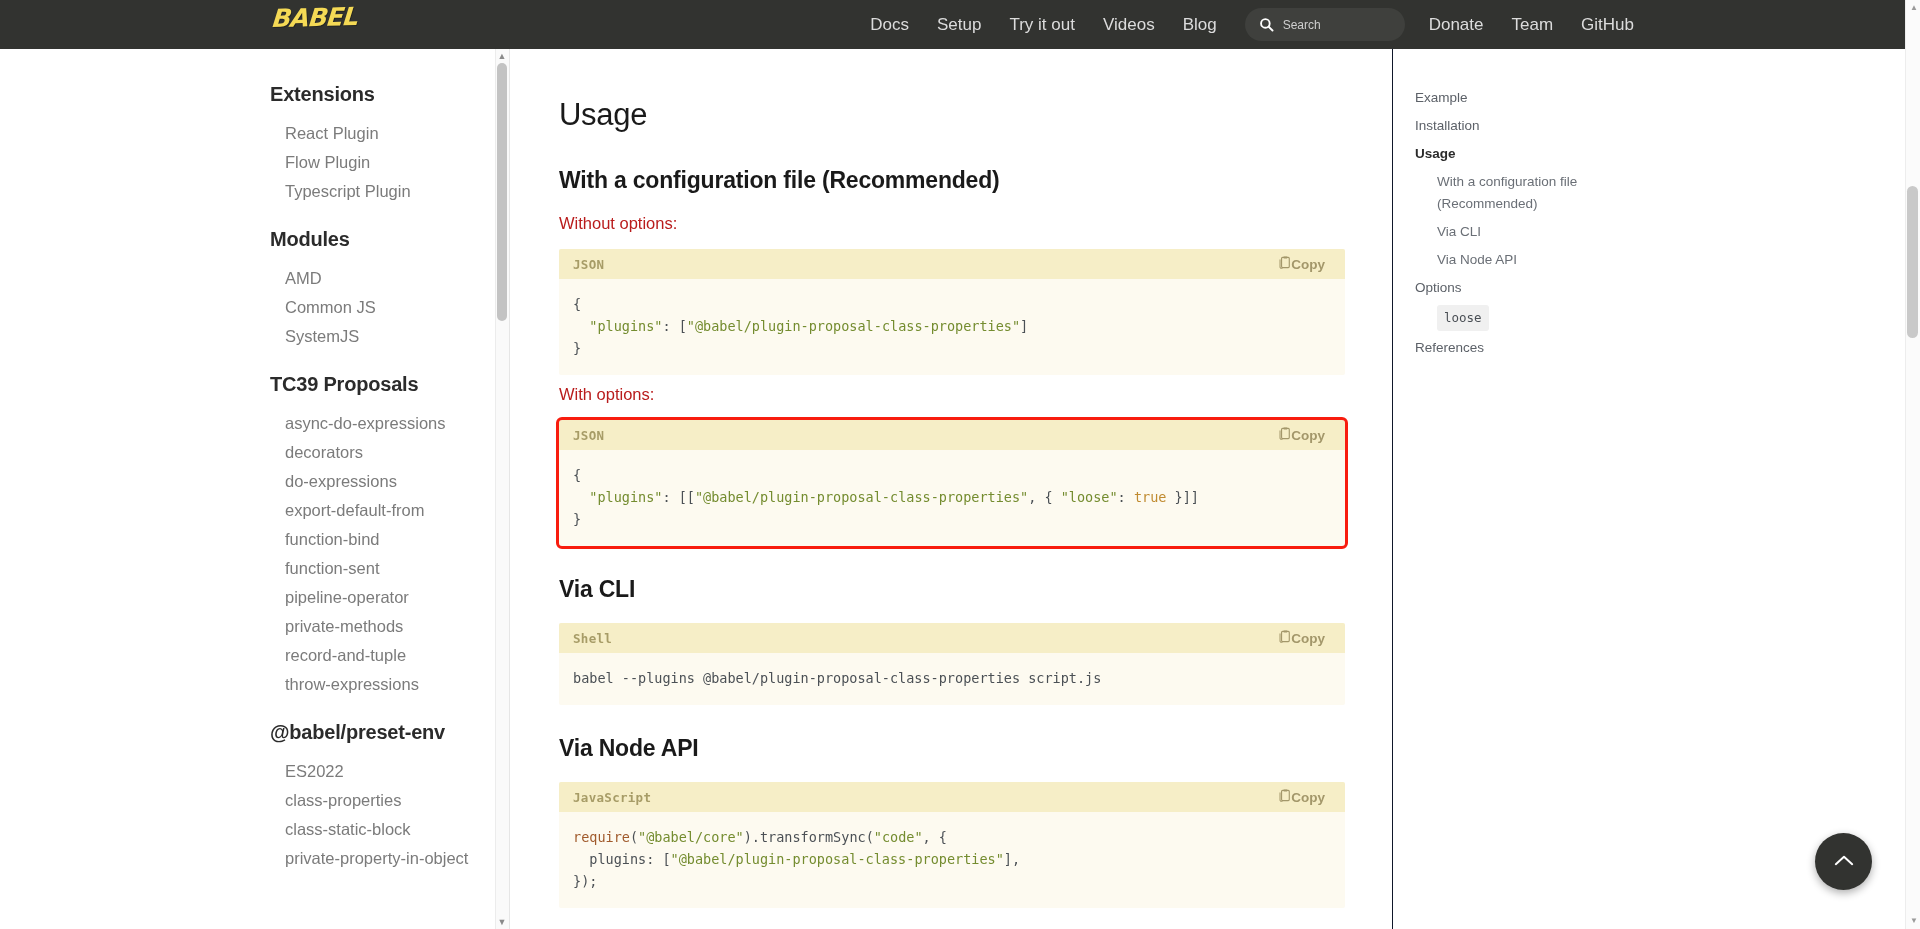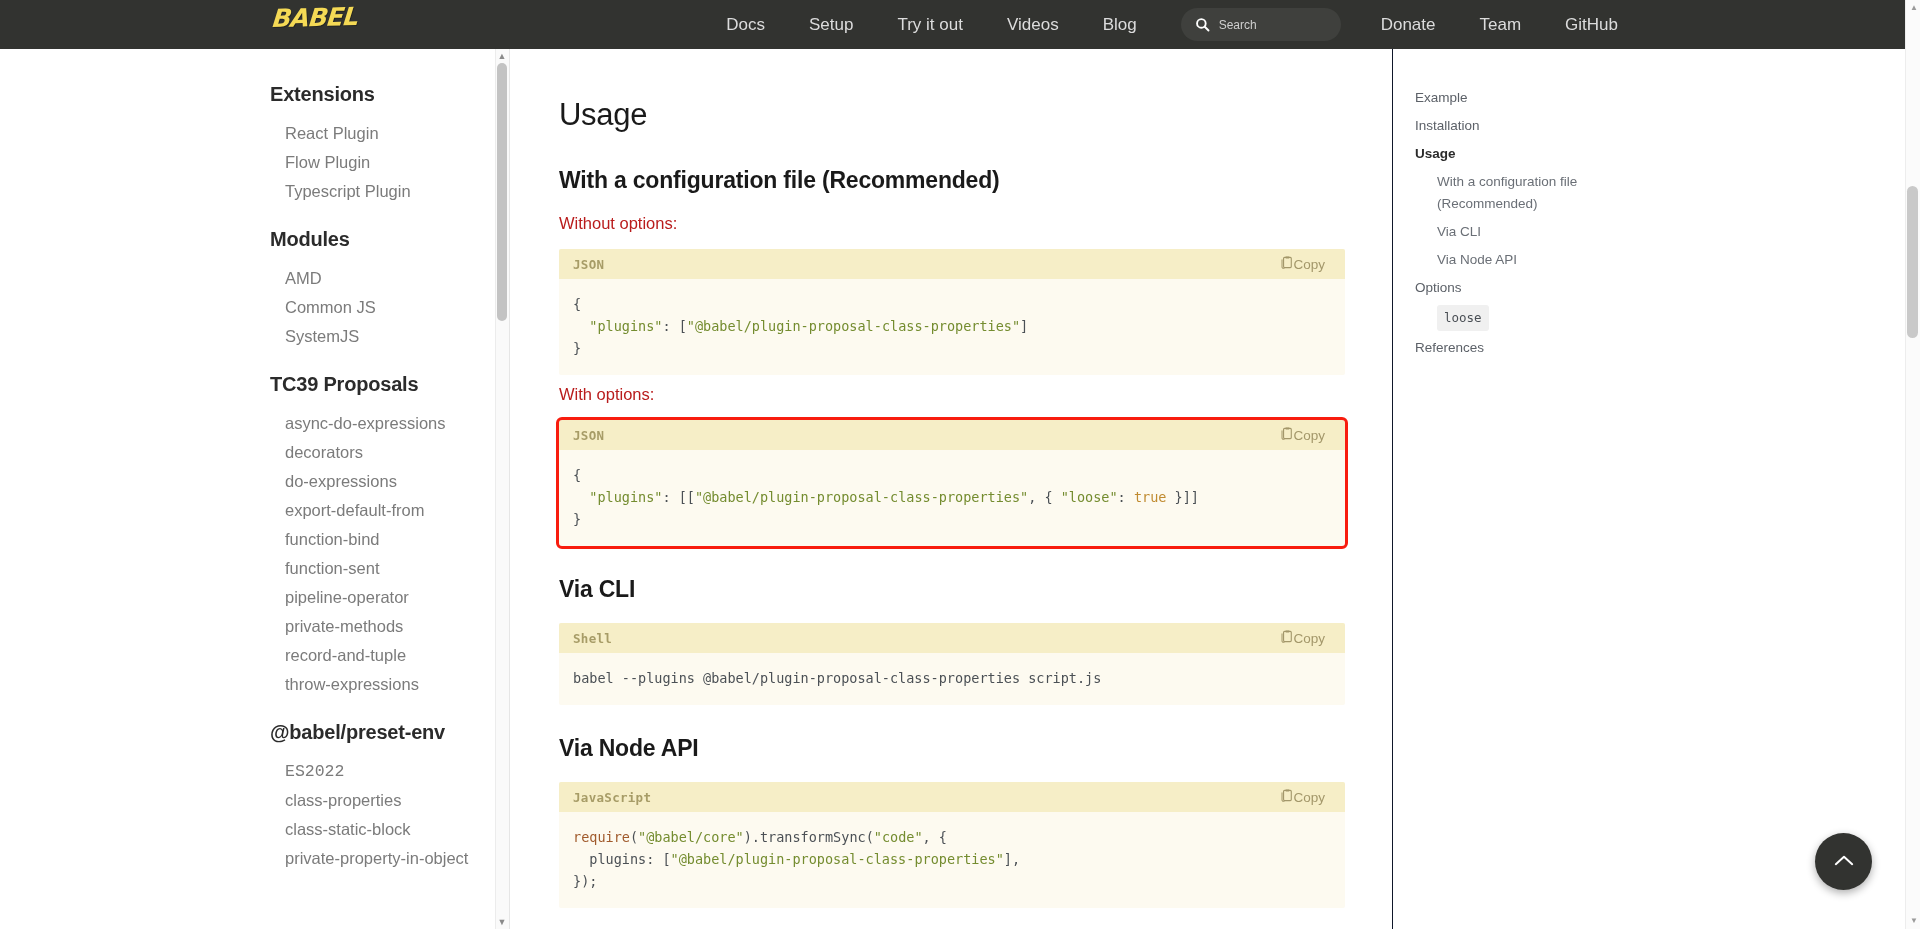--- a/index.html
+++ b/index.html
@@ -26,21 +26,21 @@
     font-family: "DejaVu Sans", sans-serif;
     font-size: 25px; font-weight: 700;
     font-style: italic;
     letter-spacing: -1px;
     transform: skewX(-8deg) rotate(-1.5deg);
     text-shadow: 1px 1px 0 rgba(0,0,0,.3);
     cursor: pointer;
   }
   .nav-right {
     position: absolute; right: 0; top: 0; height: 49px;
-    display: flex; align-items: center; gap: 16px;
+    display: flex; align-items: center;
   }
   .nav-link {
     color: #dcdcdc; font-size: 17px;
     padding: 0 14px; line-height: 49px;
     text-decoration: none; cursor: pointer; white-space: nowrap;
   }
   .nav-search {
     display: flex; align-items: center;
     background: #3f403d; border-radius: 22px;
     height: 33px; padding: 0 20px 0 14px;
@@ -89,21 +89,21 @@
     font-size: 20px; font-weight: 700; color: #2b2b2b;
     padding: 0 0 0 270px; margin-bottom: 13px; margin-top: 22px;
     letter-spacing: -0.2px;
   }
   .sb-heading:first-child { margin-top: 0; }
   .sb-link {
     display: block; font-size: 16.5px; color: #7b7b7b;
     padding: 0 0 0 285px; line-height: 29px;
     text-decoration: none; cursor: pointer;
   }
-  .sb-link.l2 { padding-left: 285px; font-family: Liberation Mono, monospace; }
+  .sb-link.l2 { padding-left: 285px; }
   .sb-link.l3 { padding-left: 285px; }
 
   
   .content {
     position: absolute; left: 511px; top: 0;
     width: 880px; height: 880px;
     padding: 48px 0 0 48px;
     overflow: hidden;
   }
   h1.page-title {
@@ -134,21 +134,21 @@
     display: flex; align-items: center;
     padding: 0 20px 0 14px;
   }
   .code-lang {
     font-family: "DejaVu Sans Mono", monospace;
     font-size: 12.5px; color: #a79c67; font-weight: 700;
     letter-spacing: .3px;
   }
   .code-copy {
     margin-left: auto; display: flex; align-items: center;
-    color: #a3976a; font-size: 13.5px; cursor: pointer;
+    color: #a3976a; font-size: 13.5px; cursor: pointer; font-weight: bold;
   }
   .code-body {
     padding: 14px 16px 16px 14px;
     font-family: "DejaVu Sans Mono", monospace;
     font-size: 13.5px; line-height: 22px;
     color: #4b5055; white-space: pre;
     overflow-x: hidden;
   }
   .tok-str { color: #748c2f; }
   .tok-key { color: #748c2f; }

